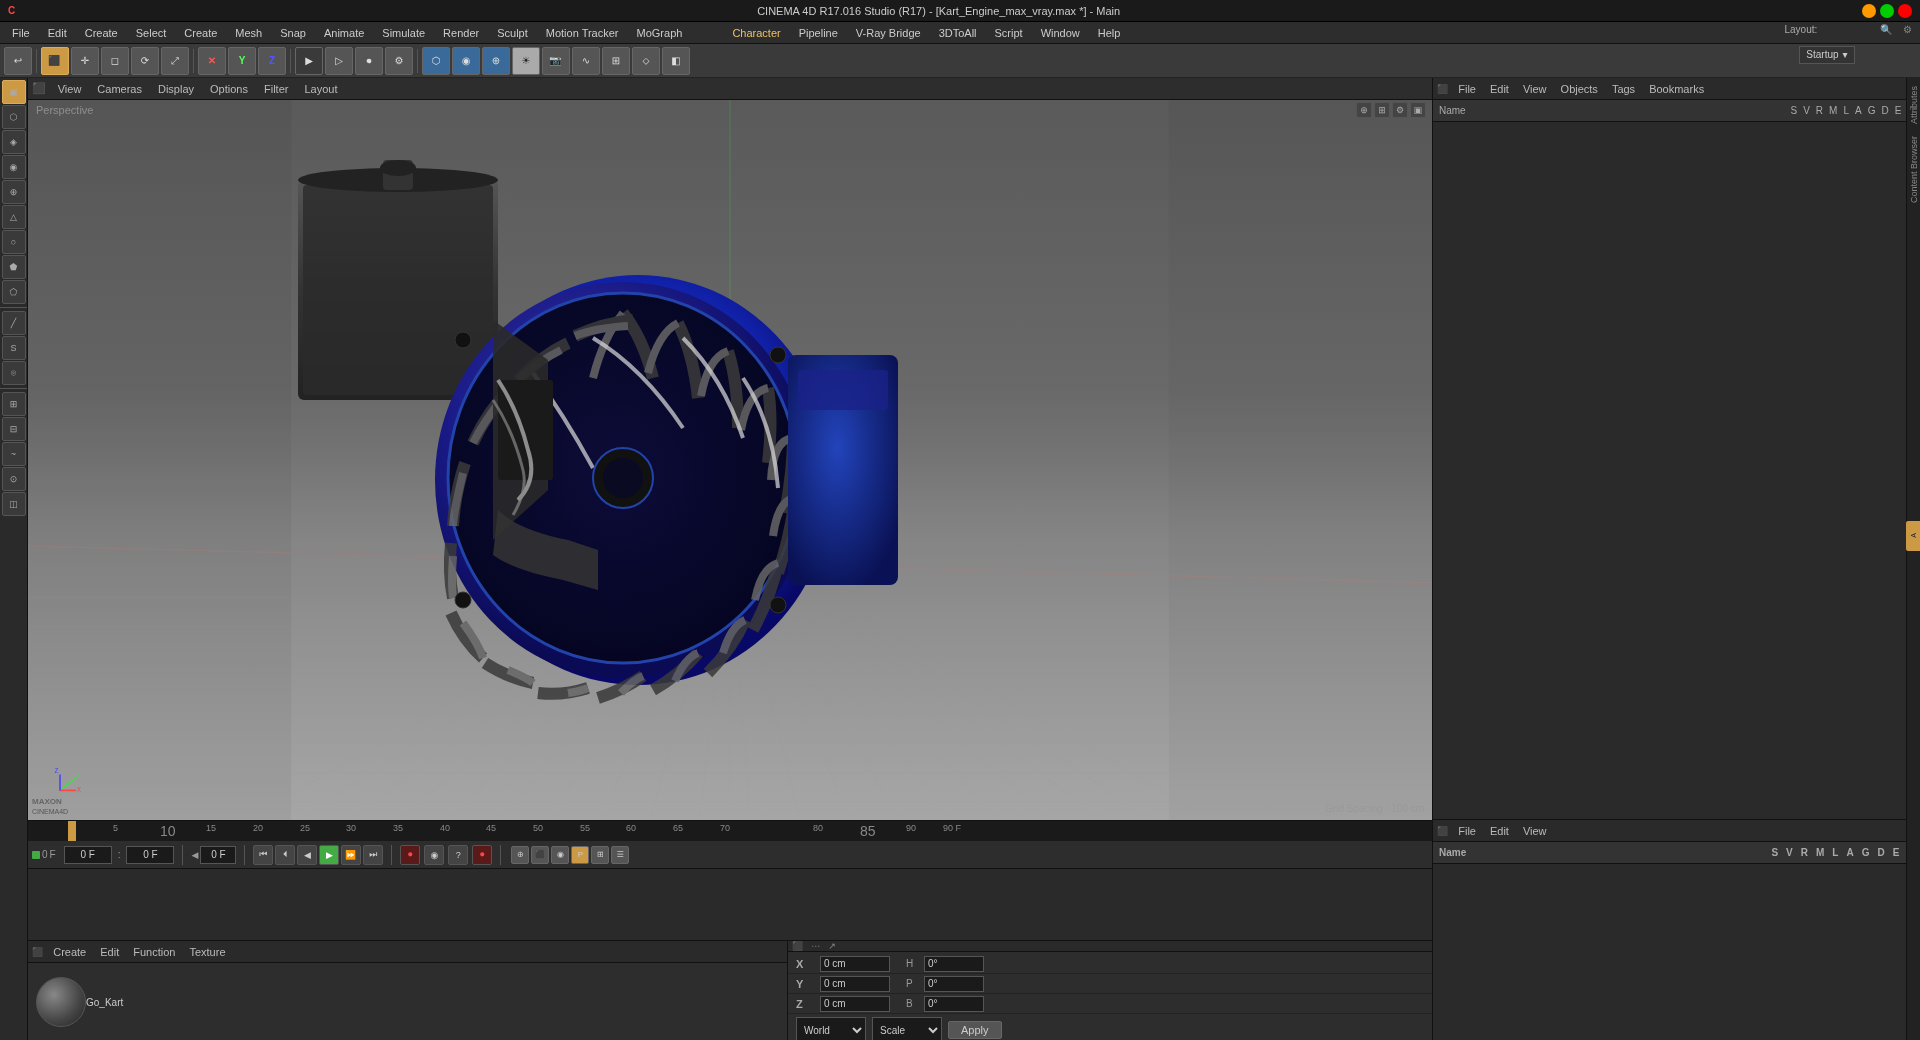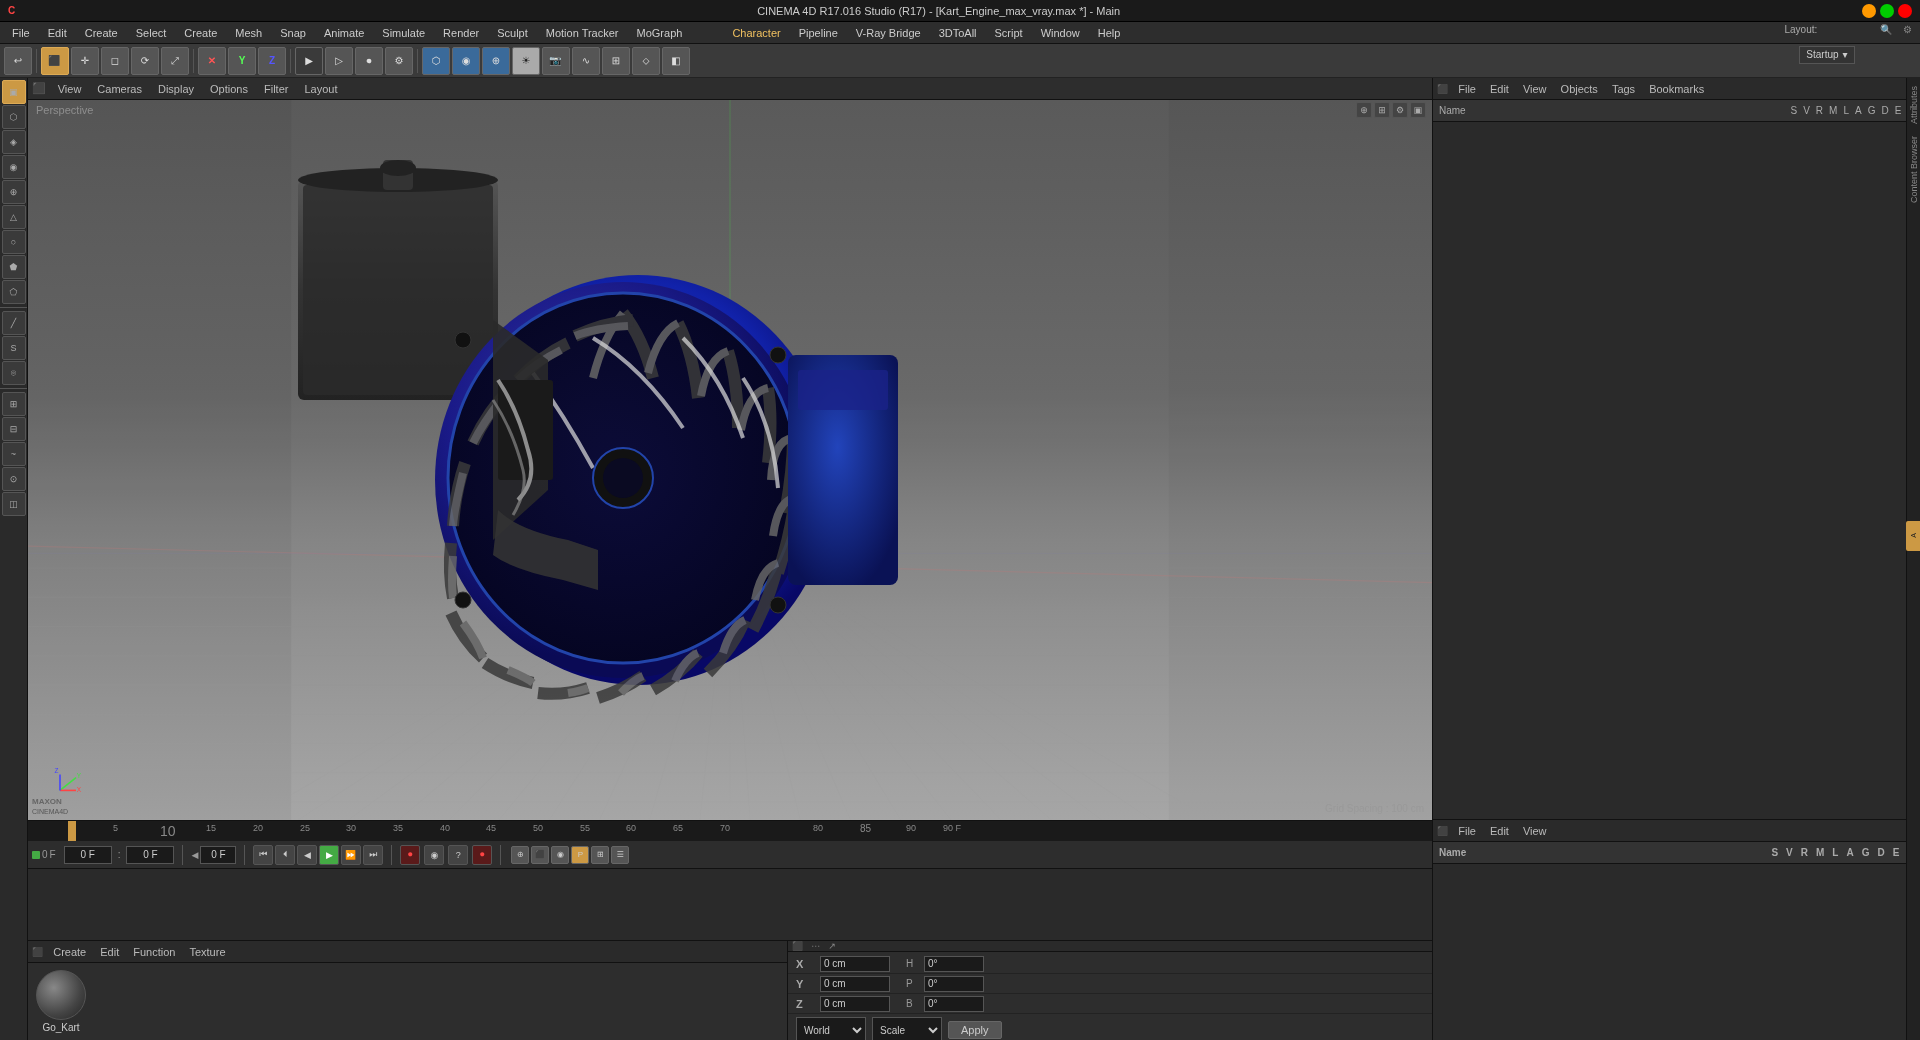--- a/index.html
+++ b/index.html
@@ -354,21 +354,21 @@
       flex-shrink: 0;
     }
     .material-name {
       font-size: 10px;
       color: #ccc;
       text-align: center;
       margin-top: 2px;
     }
     .material-item {
       display: flex;
-      flex-direction: column;
+      flex-direction: row;
       align-items: center;
       cursor: pointer;
     }
 
     
     #attributes-panel {
       flex: 1;
       display: flex;
       flex-direction: column;
     }
@@ -921,21 +921,21 @@
         <div style="position:absolute;left:365px;top:2px;font-size:9px;color:#888;">35</div>
         <div style="position:absolute;left:412px;top:2px;font-size:9px;color:#888;">40</div>
         <div style="position:absolute;left:458px;top:2px;font-size:9px;color:#888;text-align:center;">45</div>
         <div style="position:absolute;left:505px;top:2px;font-size:9px;color:#888;">50</div>
         <div style="position:absolute;left:552px;top:2px;font-size:9px;color:#888;">55</div>
         <div style="position:absolute;left:598px;top:2px;font-size:9px;color:#888;">60</div>
         <div style="position:absolute;left:645px;top:2px;font-size:9px;color:#888;">65</div>
         <div style="position:absolute;left:692px;top:2px;font-size:9px;color:#888;">70</div>
         <div style="position:absolute;left:738px;top:2px;font-size:9px;color:#888;margin-top:32px;">75</div>
         <div style="position:absolute;left:785px;top:2px;font-size:9px;color:#888;">80</div>
-        <div style="position:absolute;left:832px;top:2px;font-size:10px;color:#888;">85</div>
+        <div style="position:absolute;left:832px;top:2px;font-size:14px;color:#888;">85</div>
         <div style="position:absolute;left:878px;top:2px;font-size:9px;color:#888;">90</div>
         <div style="position:absolute;left:915px;top:2px;font-size:9px;color:#888;">90 F</div>
       </div>
 
       <div id="timeline-controls">
 
         <div style="display:flex;align-items:center;gap:2px;margin-right:4px;">
           <div style="width:8px;height:8px;background:#4a4;border-radius:1px;"></div>
           <span style="font-size:10px;color:#999;">0</span>
           <span style="font-size:10px;color:#999;">F</span>

